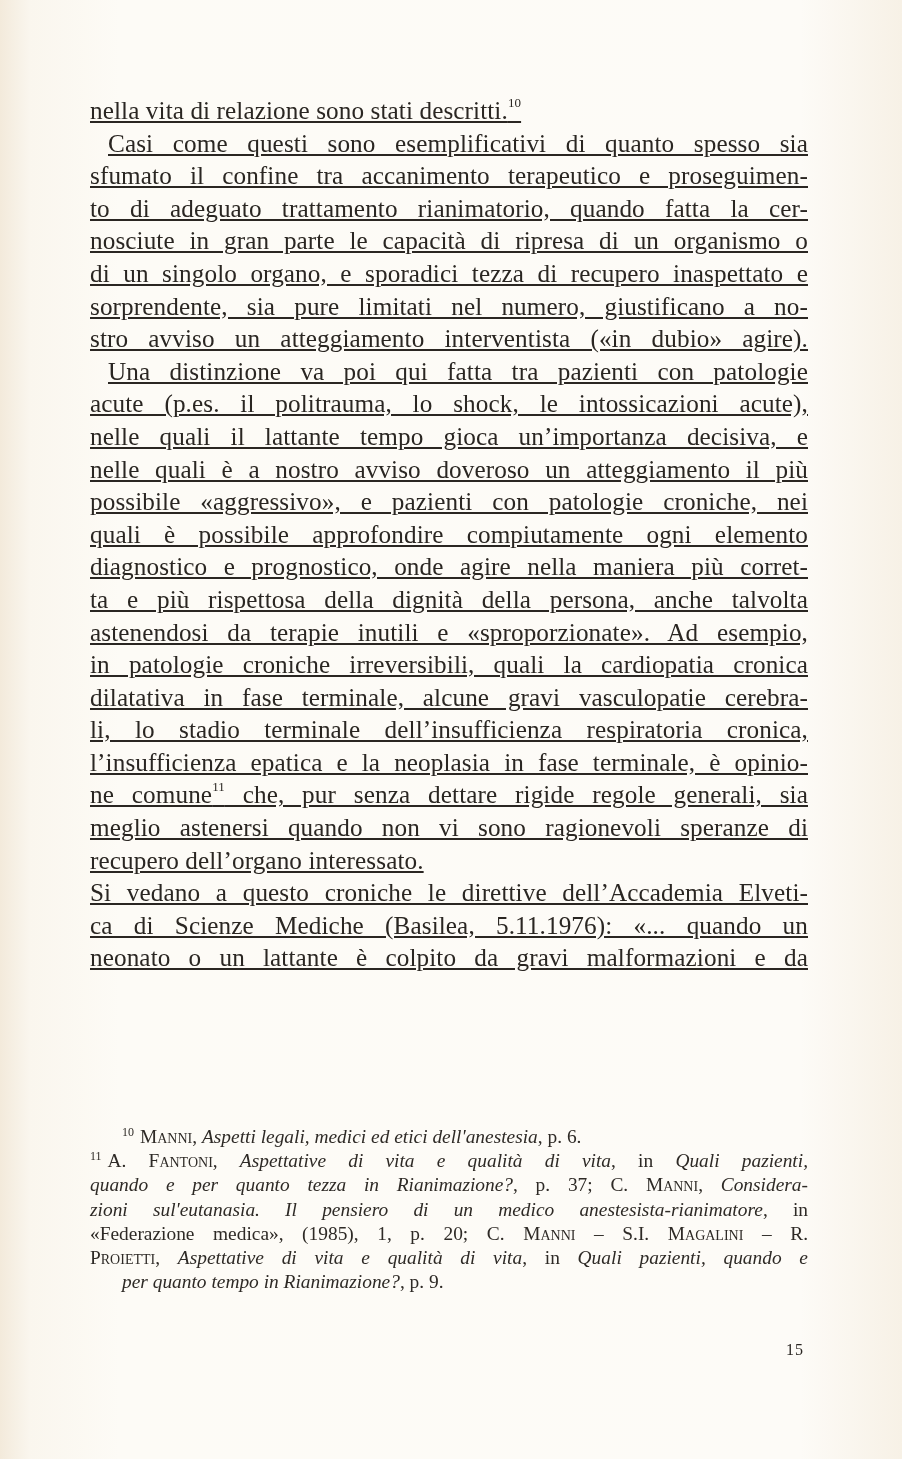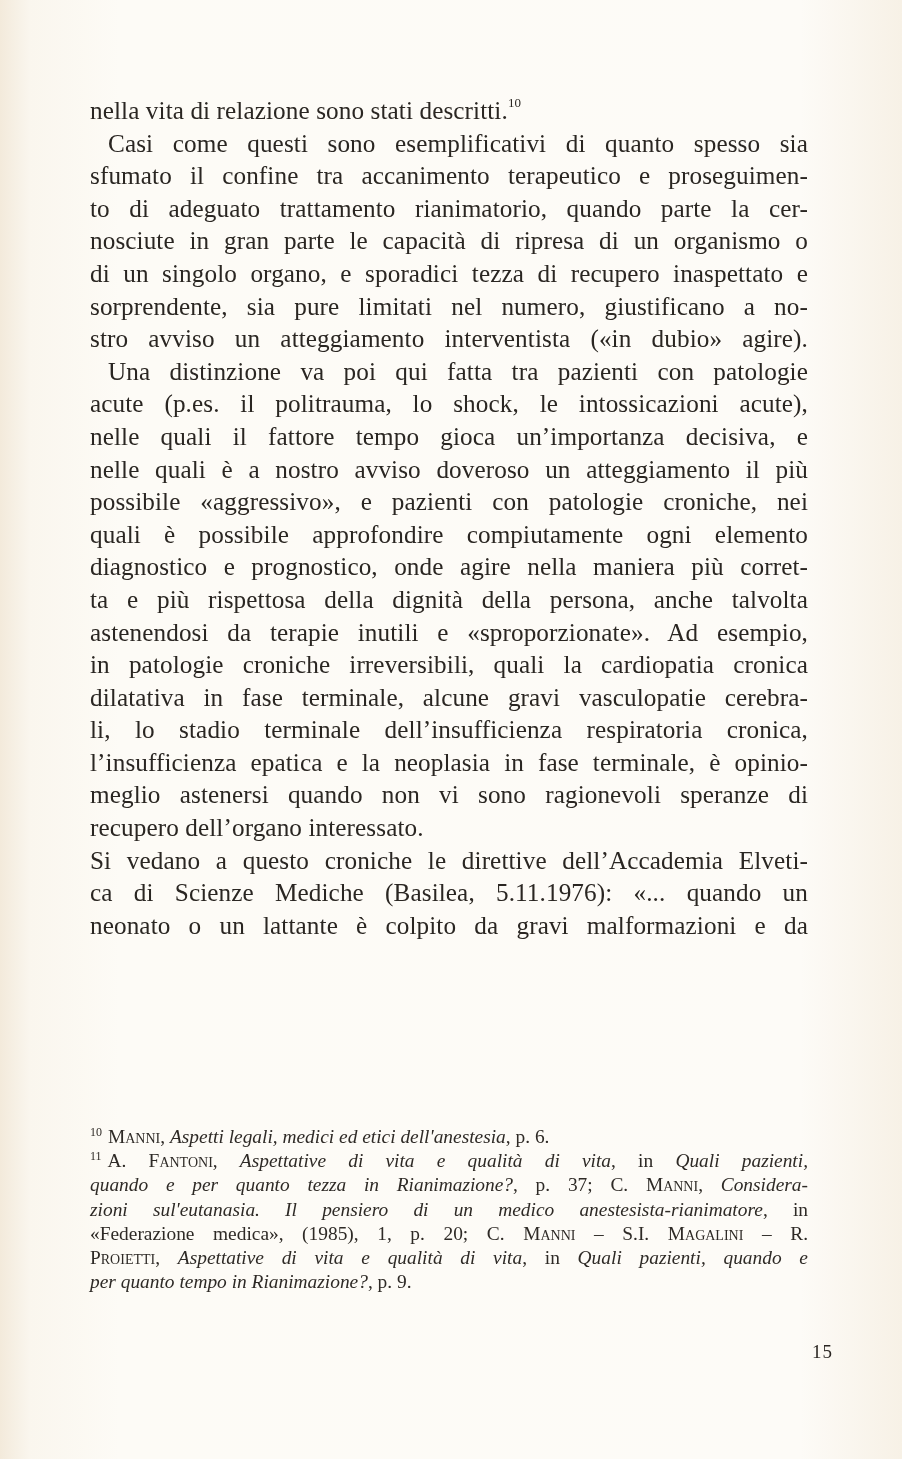--- a/index.html
+++ b/index.html
@@ -10,65 +10,67 @@
       font-family: "Liberation Serif", "DejaVu Serif", serif;
       color: #2a2622;
       position: relative;
     }
     .page { position: absolute; left: 90px; top: 95px; width: 718px; }
     .body-text {
       font-size: 25.2px;
       line-height: 32.6px;
       text-align: justify;
       letter-spacing: 0.1px;
+      text-decoration: underline;
     }
     .line { display: block; white-space: nowrap; text-align: justify; text-align-last: justify; height: 32.6px; }
     .line.last { text-align-last: left; }
     .line.indent { padding-left: 18px; }
     sup { font-size: 13px; vertical-align: 0; position: relative; top: -12px; line-height: 0; }
     .footnotes {
       position: absolute; left: 90px; top: 1125px; width: 718px;
       font-size: 19.4px; line-height: 24.2px;
       color: #2e2a26;
     }
     .fn-line { display: block; white-space: nowrap; text-align: justify; text-align-last: justify; height: 24.2px; }
-    .fn-line.last { text-align-last: left; }
+    .fn-line.last { text-align-last: left; margin-left: 32px; }
     .fnnum { font-size: 12px; position: relative; top: -7px; margin-right: 6px; }
     .sc { font-variant: small-caps; }
     i { font-style: italic; }
     .page-number {
-      position: absolute; left: 812px; top: 1341px;
-      font-size: 19px; letter-spacing: 1px;
+      position: absolute; left: 786px; top: 1341px;
+      font-size: 16px; letter-spacing: 1px;
     }
   </style>
 </head>
 <body>
 
 <div class="page body-text" id="body">
     <span class="line last"><span>nella vita di relazione sono stati descritti.</span><sup>10</sup></span>
     <span class="line indent"><span>Casi come questi sono esemplificativi di quanto spesso sia</span></span>
     <span class="line"><span>sfumato il confine tra accanimento terapeutico e proseguimen-</span></span>
-    <span class="line"><span>to di adeguato trattamento rianimatorio, quando parte la cer-</span></span>
+    <span class="line"><span>to di adeguato trattamento rianimatorio, quando fatta la cer-</span></span>
     <span class="line"><span>nosciute in gran parte le capacità di ripresa di un organismo o</span></span>
     <span class="line"><span>di un singolo organo, e sporadici tezza di recupero inaspettato e</span></span>
     <span class="line"><span>sorprendente, sia pure limitati nel numero, giustificano a no-</span></span>
     <span class="line"><span>stro avviso un atteggiamento interventista («in dubio» agire).</span></span>
     <span class="line indent"><span>Una distinzione va poi qui fatta tra pazienti con patologie</span></span>
     <span class="line"><span>acute (p.es. il politrauma, lo shock, le intossicazioni acute),</span></span>
-    <span class="line"><span>nelle quali il fattore tempo gioca un’importanza decisiva, e</span></span>
+    <span class="line"><span>nelle quali il lattante tempo gioca un’importanza decisiva, e</span></span>
     <span class="line"><span>nelle quali è a nostro avviso doveroso un atteggiamento il più</span></span>
     <span class="line"><span>possibile «aggressivo», e pazienti con patologie croniche, nei</span></span>
     <span class="line"><span>quali è possibile approfondire compiutamente ogni elemento</span></span>
     <span class="line"><span>diagnostico e prognostico, onde agire nella maniera più corret-</span></span>
     <span class="line"><span>ta e più rispettosa della dignità della persona, anche talvolta</span></span>
     <span class="line"><span>astenendosi da terapie inutili e «sproporzionate». Ad esempio,</span></span>
     <span class="line"><span>in patologie croniche irreversibili, quali la cardiopatia cronica</span></span>
     <span class="line"><span>dilatativa in fase terminale, alcune gravi vasculopatie cerebra-</span></span>
     <span class="line"><span>li, lo stadio terminale dell’insufficienza respiratoria cronica,</span></span>
     <span class="line"><span>l’insufficienza epatica e la neoplasia in fase terminale, è opinio-</span></span>
+    <span class="line"><span>ne comune</span><sup>11</sup><span> che, pur senza dettare rigide regole generali, sia</span></span>
     <span class="line"><span>meglio astenersi quando non vi sono ragionevoli speranze di</span></span>
     <span class="line last"><span>recupero dell’organo interessato.</span></span>
     <span class="line"><span>Si vedano a questo croniche le direttive dell’Accademia Elveti-</span></span>
     <span class="line"><span>ca di Scienze Mediche (Basilea, 5.11.1976): «... quando un</span></span>
     <span class="line"><span>neonato o un lattante è colpito da gravi malformazioni e da</span></span>
   </div>
 
 <div class="footnotes" id="fns">
     <span class="fn-line last" style="padding-left: 0px;"><span class="fnnum">10</span><span class="sc">Manni</span><span>, </span><i>Aspetti legali, medici ed etici dell'anestesia</i><span>, p. 6.</span></span>
     <span class="fn-line"><span class="fnnum">11</span><span>A. </span><span class="sc">Fantoni</span><span>, </span><i>Aspettative di vita e qualità di vita</i><span>, in </span><i>Quali pazienti,</i></span>

